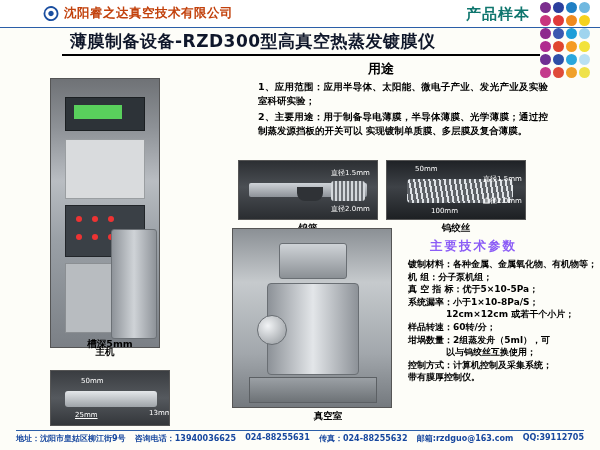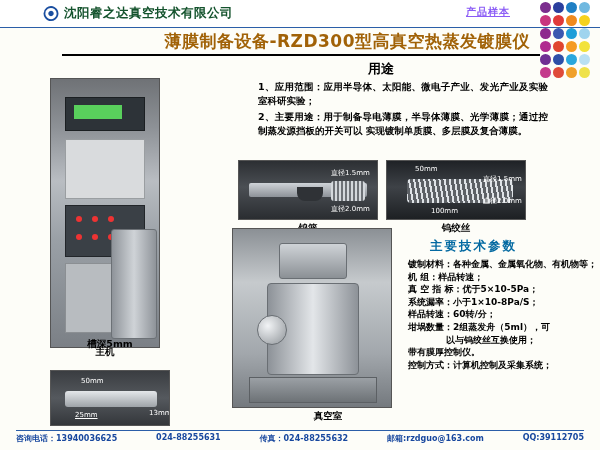--- a/index.html
+++ b/index.html
@@ -34,56 +34,55 @@
     font-size: 17px;
     font-weight: bold;
     line-height: 18px;
     text-align: center;
   }
   .company-name {
     position: absolute;
     left: 64px; top: 5px;
     font-size: 12.5px;
     font-weight: bold;
-    color: #14532d;
+    color: #c2410c;
     letter-spacing: 0.5px;
     white-space: nowrap;
   }
   .sample-label {
     position: absolute;
     left: 466px; top: 5px;
-    font-size: 10px;
-    font-weight: bold;
-    color: #8b5cf6;
+    font-size: 15px;
+    font-weight: bold;
+    color: #0f766e;
     letter-spacing: 1px;
     white-space: nowrap;
-    text-decoration: underline;
   }
 
   
   .dots {
     position: absolute;
     right: 4px; top: 2px;
     width: 56px; height: 78px;
     display: grid;
     grid-template-columns: repeat(4, 12px);
     grid-auto-rows: 12px;
     gap: 1px;
   }
   .dots i { display: block; width: 11px; height: 11px; border-radius: 50%; }
 
   
   .doc-title {
     position: absolute;
     left: 70px; top: 30px;
     width: 460px;
-    text-align: right;
+    text-align: left;
     font-size: 17px;
     font-weight: bold;
-    color: #a16207;
+    color: #0f172a;
     letter-spacing: 0.5px;
     white-space: nowrap;
   }
   .title-rule {
     position: absolute;
     left: 62px; top: 54px;
     width: 478px; height: 2px;
     background: #000;
   }
 
@@ -105,21 +104,21 @@
     text-align: justify;
     font-weight: bold;
   }
   .usage-body p { margin: 0 0 2px 0; }
 
   .specs-head {
     position: absolute;
     left: 430px; top: 238px;
     font-size: 12.5px;
     font-weight: bold;
-    color: #0369a1;
+    color: #8b5cf6;
     letter-spacing: 2px;
   }
   .specs-body {
     position: absolute;
     left: 408px; top: 258px;
     width: 190px;
     font-size: 9px;
     line-height: 12.6px;
     color: #000;
     font-weight: bold;
@@ -252,28 +251,29 @@
 
   <div class="usage-head">用途</div>
   <div class="usage-body">
     <p>1、应用范围：应用半导体、太阳能、微电子产业、发光产业及实验室科研实验；</p>
     <p>2、主要用途：用于制备导电薄膜，半导体薄膜、光学薄膜；通过控制蒸发源挡板的开关可以 实现镀制单质膜、多层膜及复合薄膜。</p>
   </div>
 
   <div class="specs-head">主要技术参数</div>
   <div class="specs-body">
     <p class="wrap">镀制材料：各种金属、金属氧化物、有机物等；</p>
-    <p>机        组：样品转速；</p>
+    <p>机        组：分子泵机组；</p>
     <p>真 空 指 标：优于5×10-5Pa；</p>
     <p>系统漏率：小于1×10-8Pa/S；</p>
+    <p class="ind">12cm×12cm 或若干个小片；</p>
     <p>样品转速：60转/分；</p>
     <p>坩埚数量：2组蒸发舟（5ml），可</p>
     <p class="ind">以与钨绞丝互换使用；</p>
+    <p>控制方式：计算机控制及采集系统；</p>
     <p>带有膜厚控制仪。</p>
-    <p>控制方式：计算机控制及采集系统；</p>
   </div>
 
   <div class="photo" id="photo-main">
     <div class="panel-a">
         <div class="lcd"></div>
       </div>
     <div class="panel-b"></div>
     <div class="panel-c">
       <span class="led" style="left:10px;top:10px"></span>
       <span class="led" style="left:26px;top:10px"></span>
@@ -317,20 +317,21 @@
   <div class="photo" id="photo-vac">
     <div class="top"></div>
     <div class="tank"></div>
     <div class="flange"></div>
     <div class="base"></div>
   </div>
   <div class="cap" style="left:248px; top:410px; width:160px;">真空室</div>
 
   <div class="footer-rule"></div>
   <div class="footer">
+    <span>地址：沈阳市皇姑区柳江街9号</span>
     <span>咨询电话：13940036625</span>
     <span>024-88255631</span>
     <span>传真：024-88255632</span>
     <span>邮箱:rzdguo@163.com</span>
     <span>QQ:39112705</span>
   </div>
 
 </div>
 
 </body></html>

